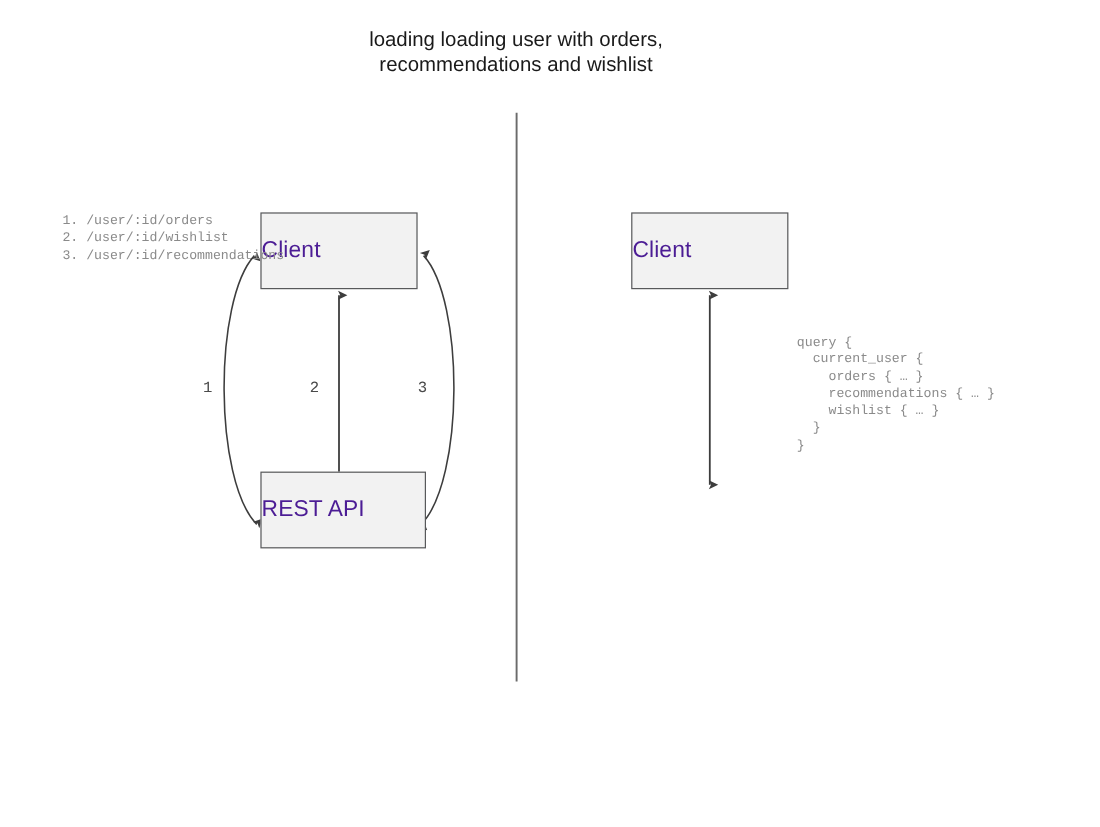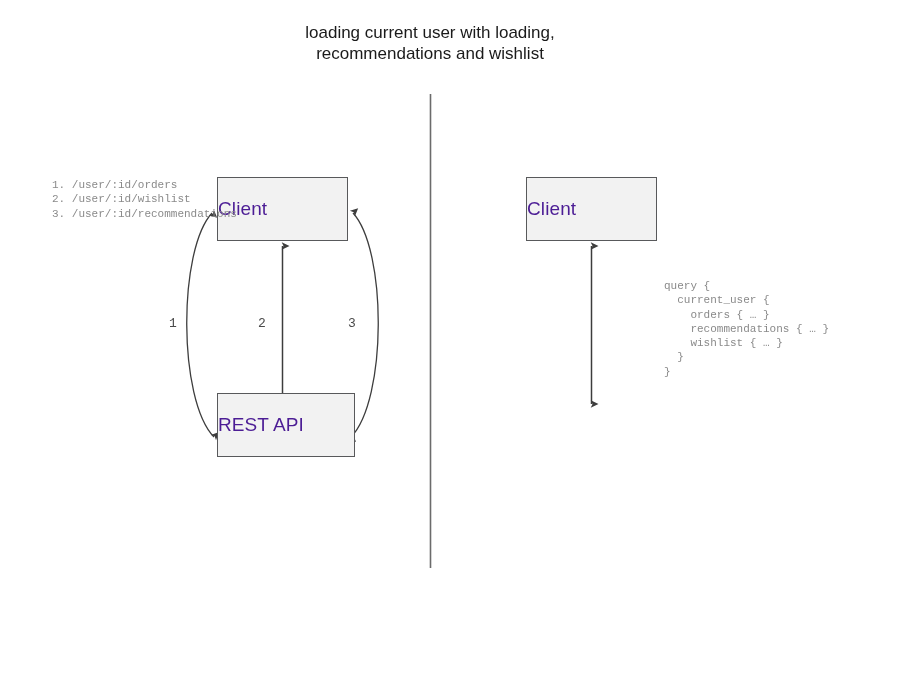--- a/index.html
+++ b/index.html
@@ -79,21 +79,21 @@
   }
   #edge-label-1 { left: 165px; top: 316px; }
   #edge-label-2 { left: 254px; top: 316px; }
   #edge-label-3 { left: 344px; top: 316px; }
 </style>
 </head>
 <body>
 
 <div id="canvas">
 
-  <div id="diagram-title">loading current user with loading,
+  <div id="diagram-title">loading loading user with orders,
 recommendations and wishlist</div>
 
   <svg id="drawing" viewBox="0 0 917 689">
     <defs>
       <marker id="arrowUp" markerWidth="9" markerHeight="9" refX="4.5" refY="7.6" orient="auto" markerUnits="userSpaceOnUse">
         <path d="M4.5,0.6 L8.2,8.4 L4.5,6.6 L0.8,8.4 Z" fill="#3d3d3d"></path>
       </marker>
       <marker id="arrowDown" markerWidth="9" markerHeight="9" refX="4.5" refY="7.6" orient="auto" markerUnits="userSpaceOnUse">
         <path d="M4.5,0.6 L8.2,8.4 L4.5,6.6 L0.8,8.4 Z" fill="#3d3d3d"></path>
       </marker>

